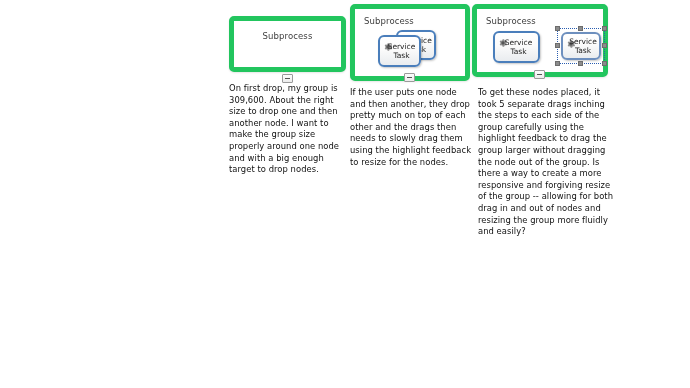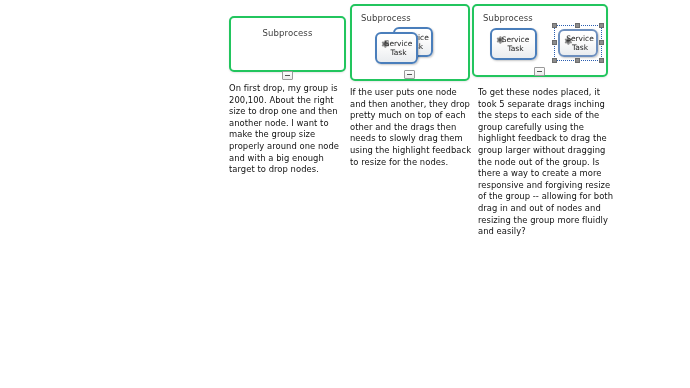--- a/index.html
+++ b/index.html
@@ -14,21 +14,21 @@
     font-family: "DejaVu Sans", "Liberation Sans", sans-serif;
     color: #1a1a1a;
     overflow: hidden;
   }
 
   
   .panel {
     position: absolute;
     box-sizing: border-box;
     background: #ffffff;
-    border: 2px solid #22c55e;
+    border: 5px solid #22c55e;
     border-radius: 5px;
     box-shadow: 0 1px 2px rgba(0,0,0,0.10);
   }
   .panel-title {
     position: absolute;
     font-size: 8.5px;
     color: #3d3d3d;
     letter-spacing: 0.1px;
     white-space: nowrap;
   }
@@ -120,21 +120,21 @@
   }
 </style>
 </head>
 <body>
 
 <div class="panel" style="left:229px; top:16px; width:117px; height:56px;">
   <div class="panel-title title-center" style="top:10px;">Subprocess</div>
   <div class="collapse-btn" style="left:50%; margin-left:-6px; top:53px;"></div>
 </div>
 
-<div class="caption" style="left:229px; top:83px; width:118px;">On first drop, my group is 200,100.  About the right size to drop one and then another node.  I want to make the group size properly around one node and with a big enough target to drop nodes.</div>
+<div class="caption" style="left:229px; top:83px; width:118px;">On first drop, my group is 309,600.  About the right size to drop one and then another node.  I want to make the group size properly around one node and with a big enough target to drop nodes.</div>
 
 <div class="panel" style="left:350px; top:4px; width:120px; height:77px;">
   <div class="panel-title title-left" style="top:7px;">Subprocess</div>
 
   <div class="task" style="left:41px; top:21px; width:40px; height:30px;">
     <div class="task-label">Service
 Task</div>
   </div>
 
   <div class="task" style="left:23px; top:26px; width:43px; height:32px;">

